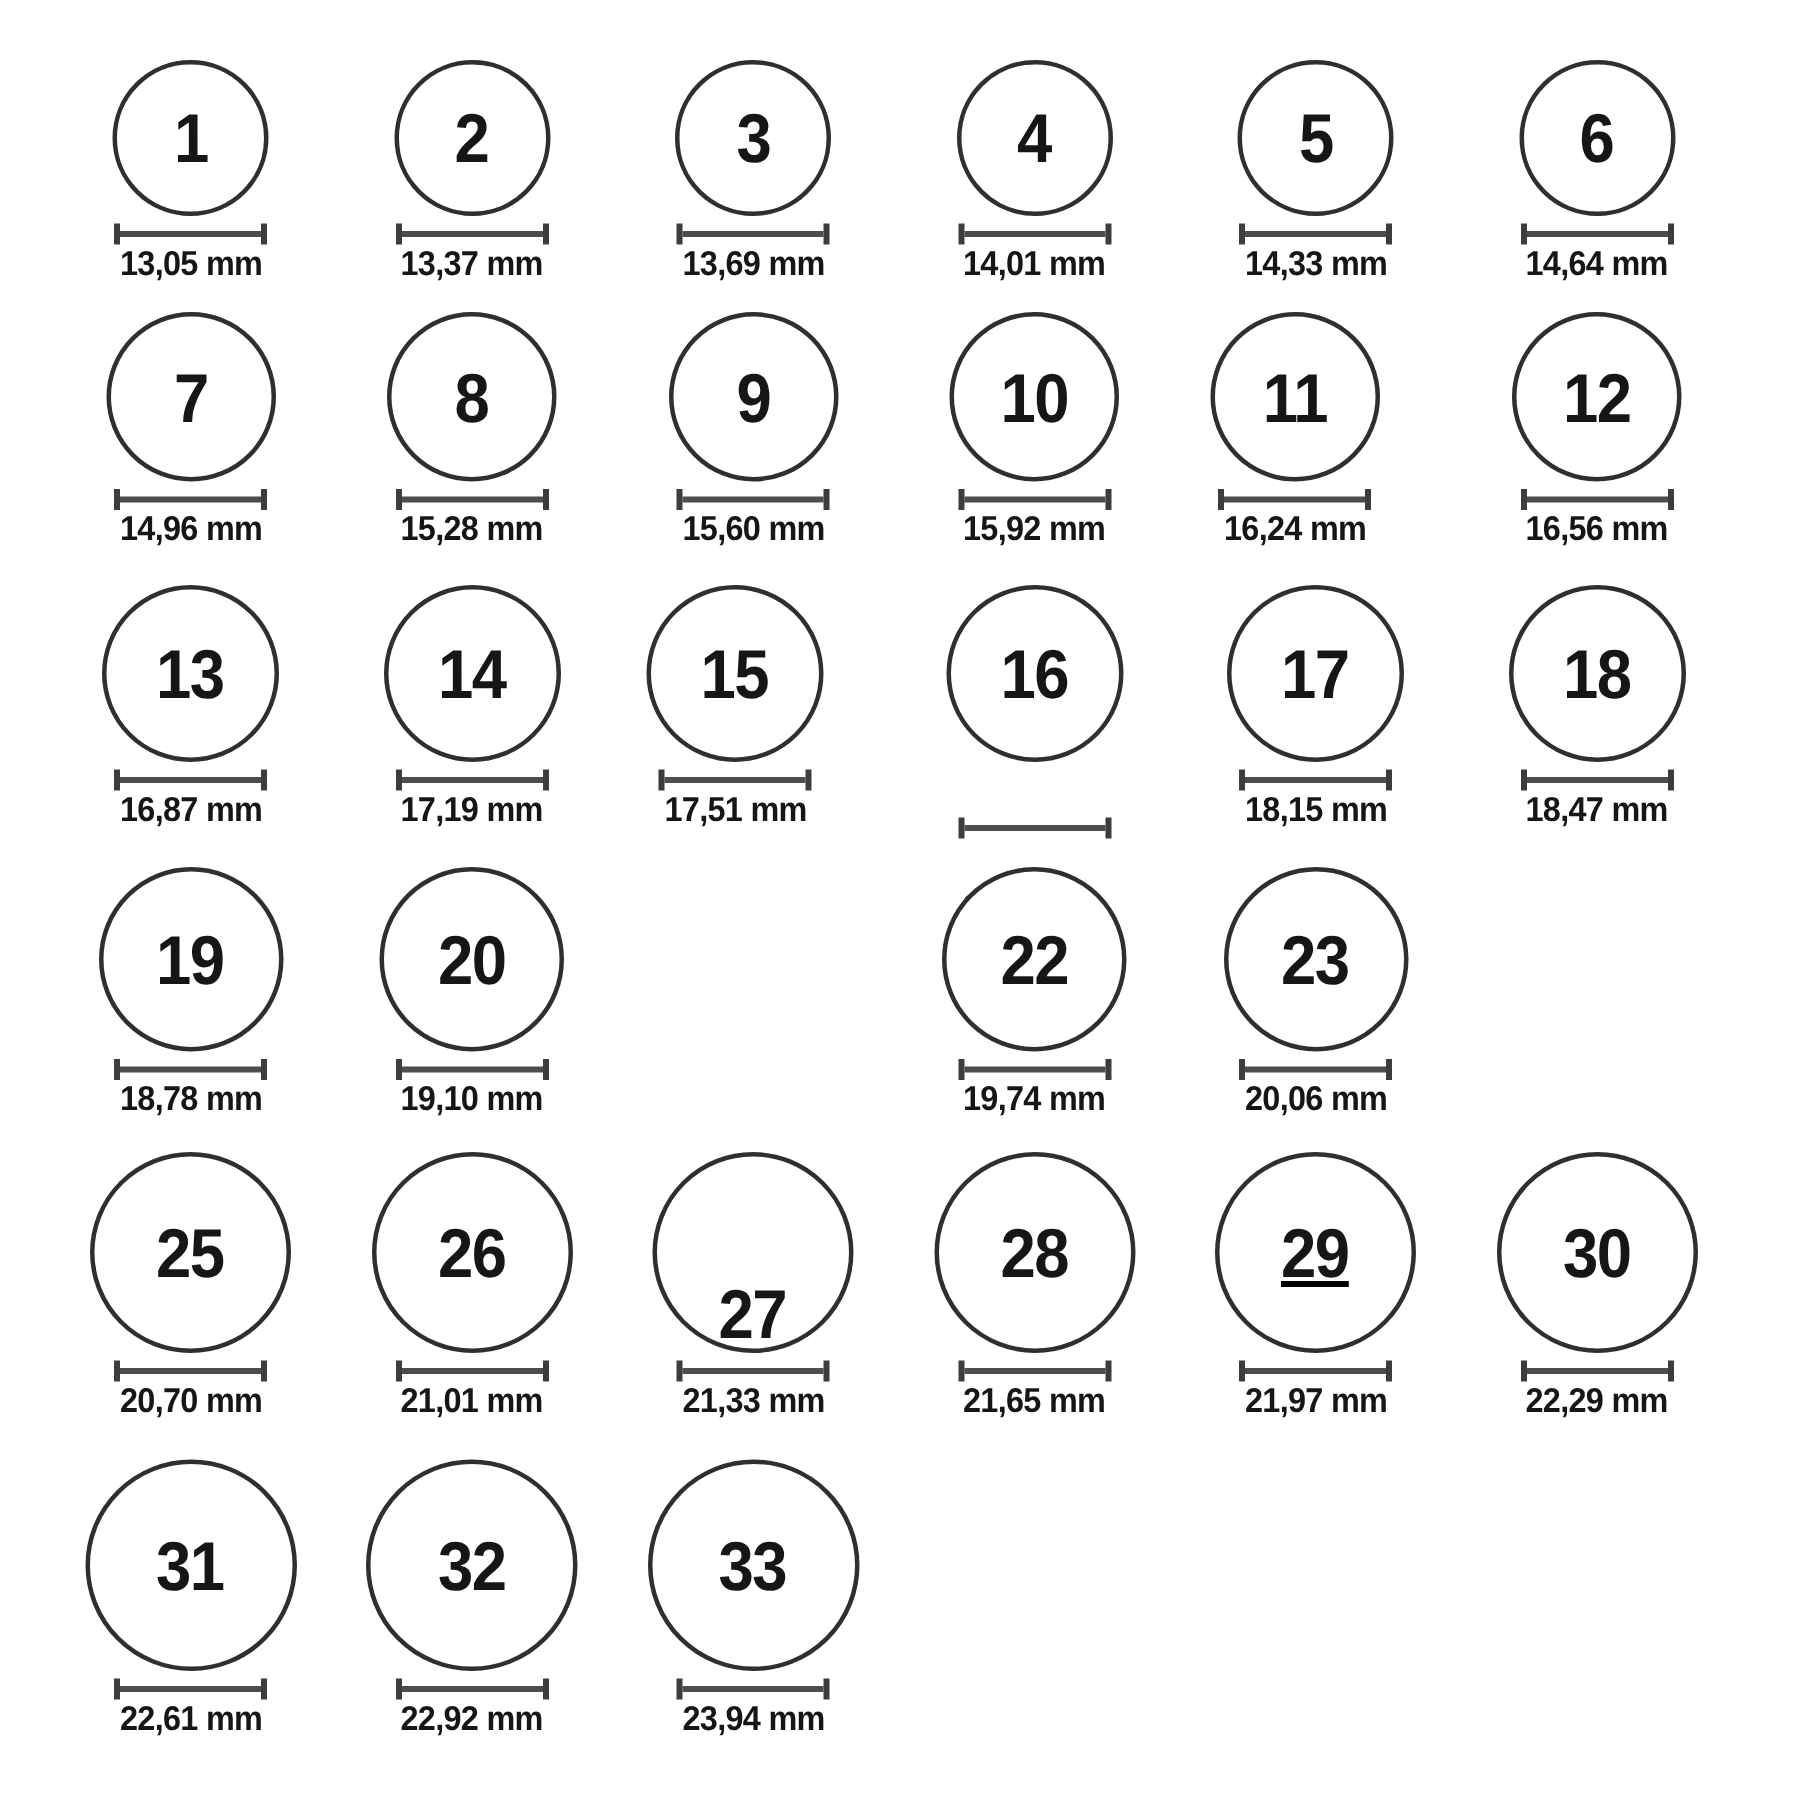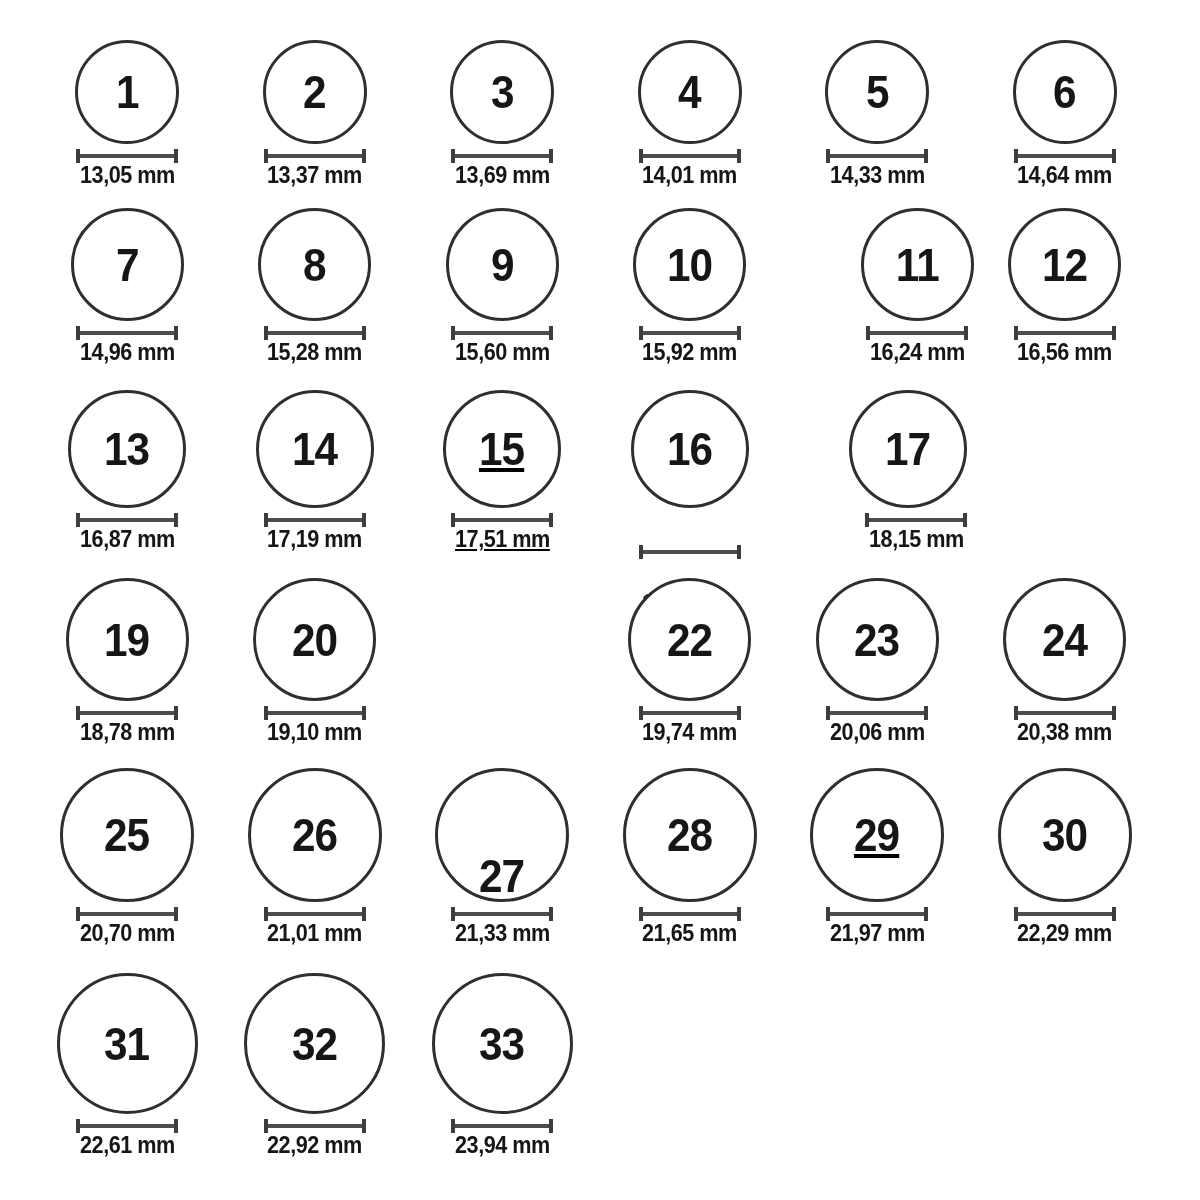--- a/index.html
+++ b/index.html
@@ -134,21 +134,21 @@
       <div class="dim"></div>
       <div class="mm">15,60 mm</div>
     </div>
     <div class="cell" style="left: 599.5px; top: 208px;">
       <div class="circle" style="width: 113px; height: 113px;">
         <span class="num">10</span>
       </div>
       <div class="dim"></div>
       <div class="mm">15,92 mm</div>
     </div>
-    <div class="cell" style="left: 827px; top: 208px;">
+    <div class="cell" style="left: 773px; top: 208px;">
       <div class="circle" style="width: 113px; height: 113px;">
         <span class="num">11</span>
       </div>
       <div class="dim"></div>
       <div class="mm">16,24 mm</div>
     </div>
     <div class="cell" style="left: 974.5px; top: 208px;">
       <div class="circle" style="width: 113px; height: 113px; align-items: center;">
         <span class="num">12</span>
       </div>
@@ -162,41 +162,48 @@
       <div class="dim"></div>
       <div class="mm">16,87 mm</div>
     </div>
     <div class="cell" style="left: 224.5px; top: 390px;">
       <div class="circle" style="width: 118px; height: 118px;">
         <span class="num">14</span>
       </div>
       <div class="dim"></div>
       <div class="mm">17,19 mm</div>
     </div>
-    <div class="cell" style="left: 412px; top: 390px; text-decoration: underline;">
+    <div class="cell" style="left: 400px; top: 390px;">
       <div class="circle" style="width: 118px; height: 118px;">
         <span class="num">15</span>
       </div>
       <div class="dim"></div>
       <div class="mm">17,51 mm</div>
     </div>
     <div class="cell" style="left: 599.5px; top: 390px; gap: 32px;">
       <div class="circle" style="width: 118px; height: 118px;">
         <span class="num">16</span>
       </div>
       <div class="dim"></div>
       <div class="mm">17,83 mm</div>
     </div>
-    <div class="cell" style="left: 787px; top: 390px; align-items: flex-end;">
+    <div class="cell" style="left: 787px; top: 390px;">
       <div class="circle" style="width: 118px; height: 118px;">
         <span class="num">17</span>
       </div>
       <div class="dim"></div>
       <div class="mm">18,15 mm</div>
     </div>
+    <div class="cell" style="left: 974.5px; top: 390px;">
+      <div class="circle" style="width: 118px; height: 118px;">
+        <span class="num">18</span>
+      </div>
+      <div class="dim"></div>
+      <div class="mm">18,47 mm</div>
+    </div>
     <div class="cell" style="left: 37px; top: 578px;">
       <div class="circle" style="width: 123px; height: 123px;">
         <span class="num">19</span>
       </div>
       <div class="dim"></div>
       <div class="mm">18,78 mm</div>
     </div>
     <div class="cell" style="left: 224.5px; top: 578px;">
       <div class="circle" style="width: 123px; height: 123px;">
         <span class="num">20</span>
@@ -210,27 +217,20 @@
       </div>
       <div class="dim"></div>
       <div class="mm">19,74 mm</div>
     </div>
     <div class="cell" style="left: 787px; top: 578px;">
       <div class="circle" style="width: 123px; height: 123px;">
         <span class="num">23</span>
       </div>
       <div class="dim"></div>
       <div class="mm">20,06 mm</div>
-    </div>
-    <div class="cell" style="left: 974.5px; top: 578px;">
-      <div class="circle" style="width: 123px; height: 123px;">
-        <span class="num">24</span>
-      </div>
-      <div class="dim"></div>
-      <div class="mm">20,38 mm</div>
     </div>
     <div class="cell" style="left: 37px; top: 768px; text-align: center;">
       <div class="circle" style="width: 134px; height: 134px;">
         <span class="num">25</span>
       </div>
       <div class="dim"></div>
       <div class="mm">20,70 mm</div>
     </div>
     <div class="cell" style="left: 224.5px; top: 768px;">
       <div class="circle" style="width: 134px; height: 134px; text-align: center;">

